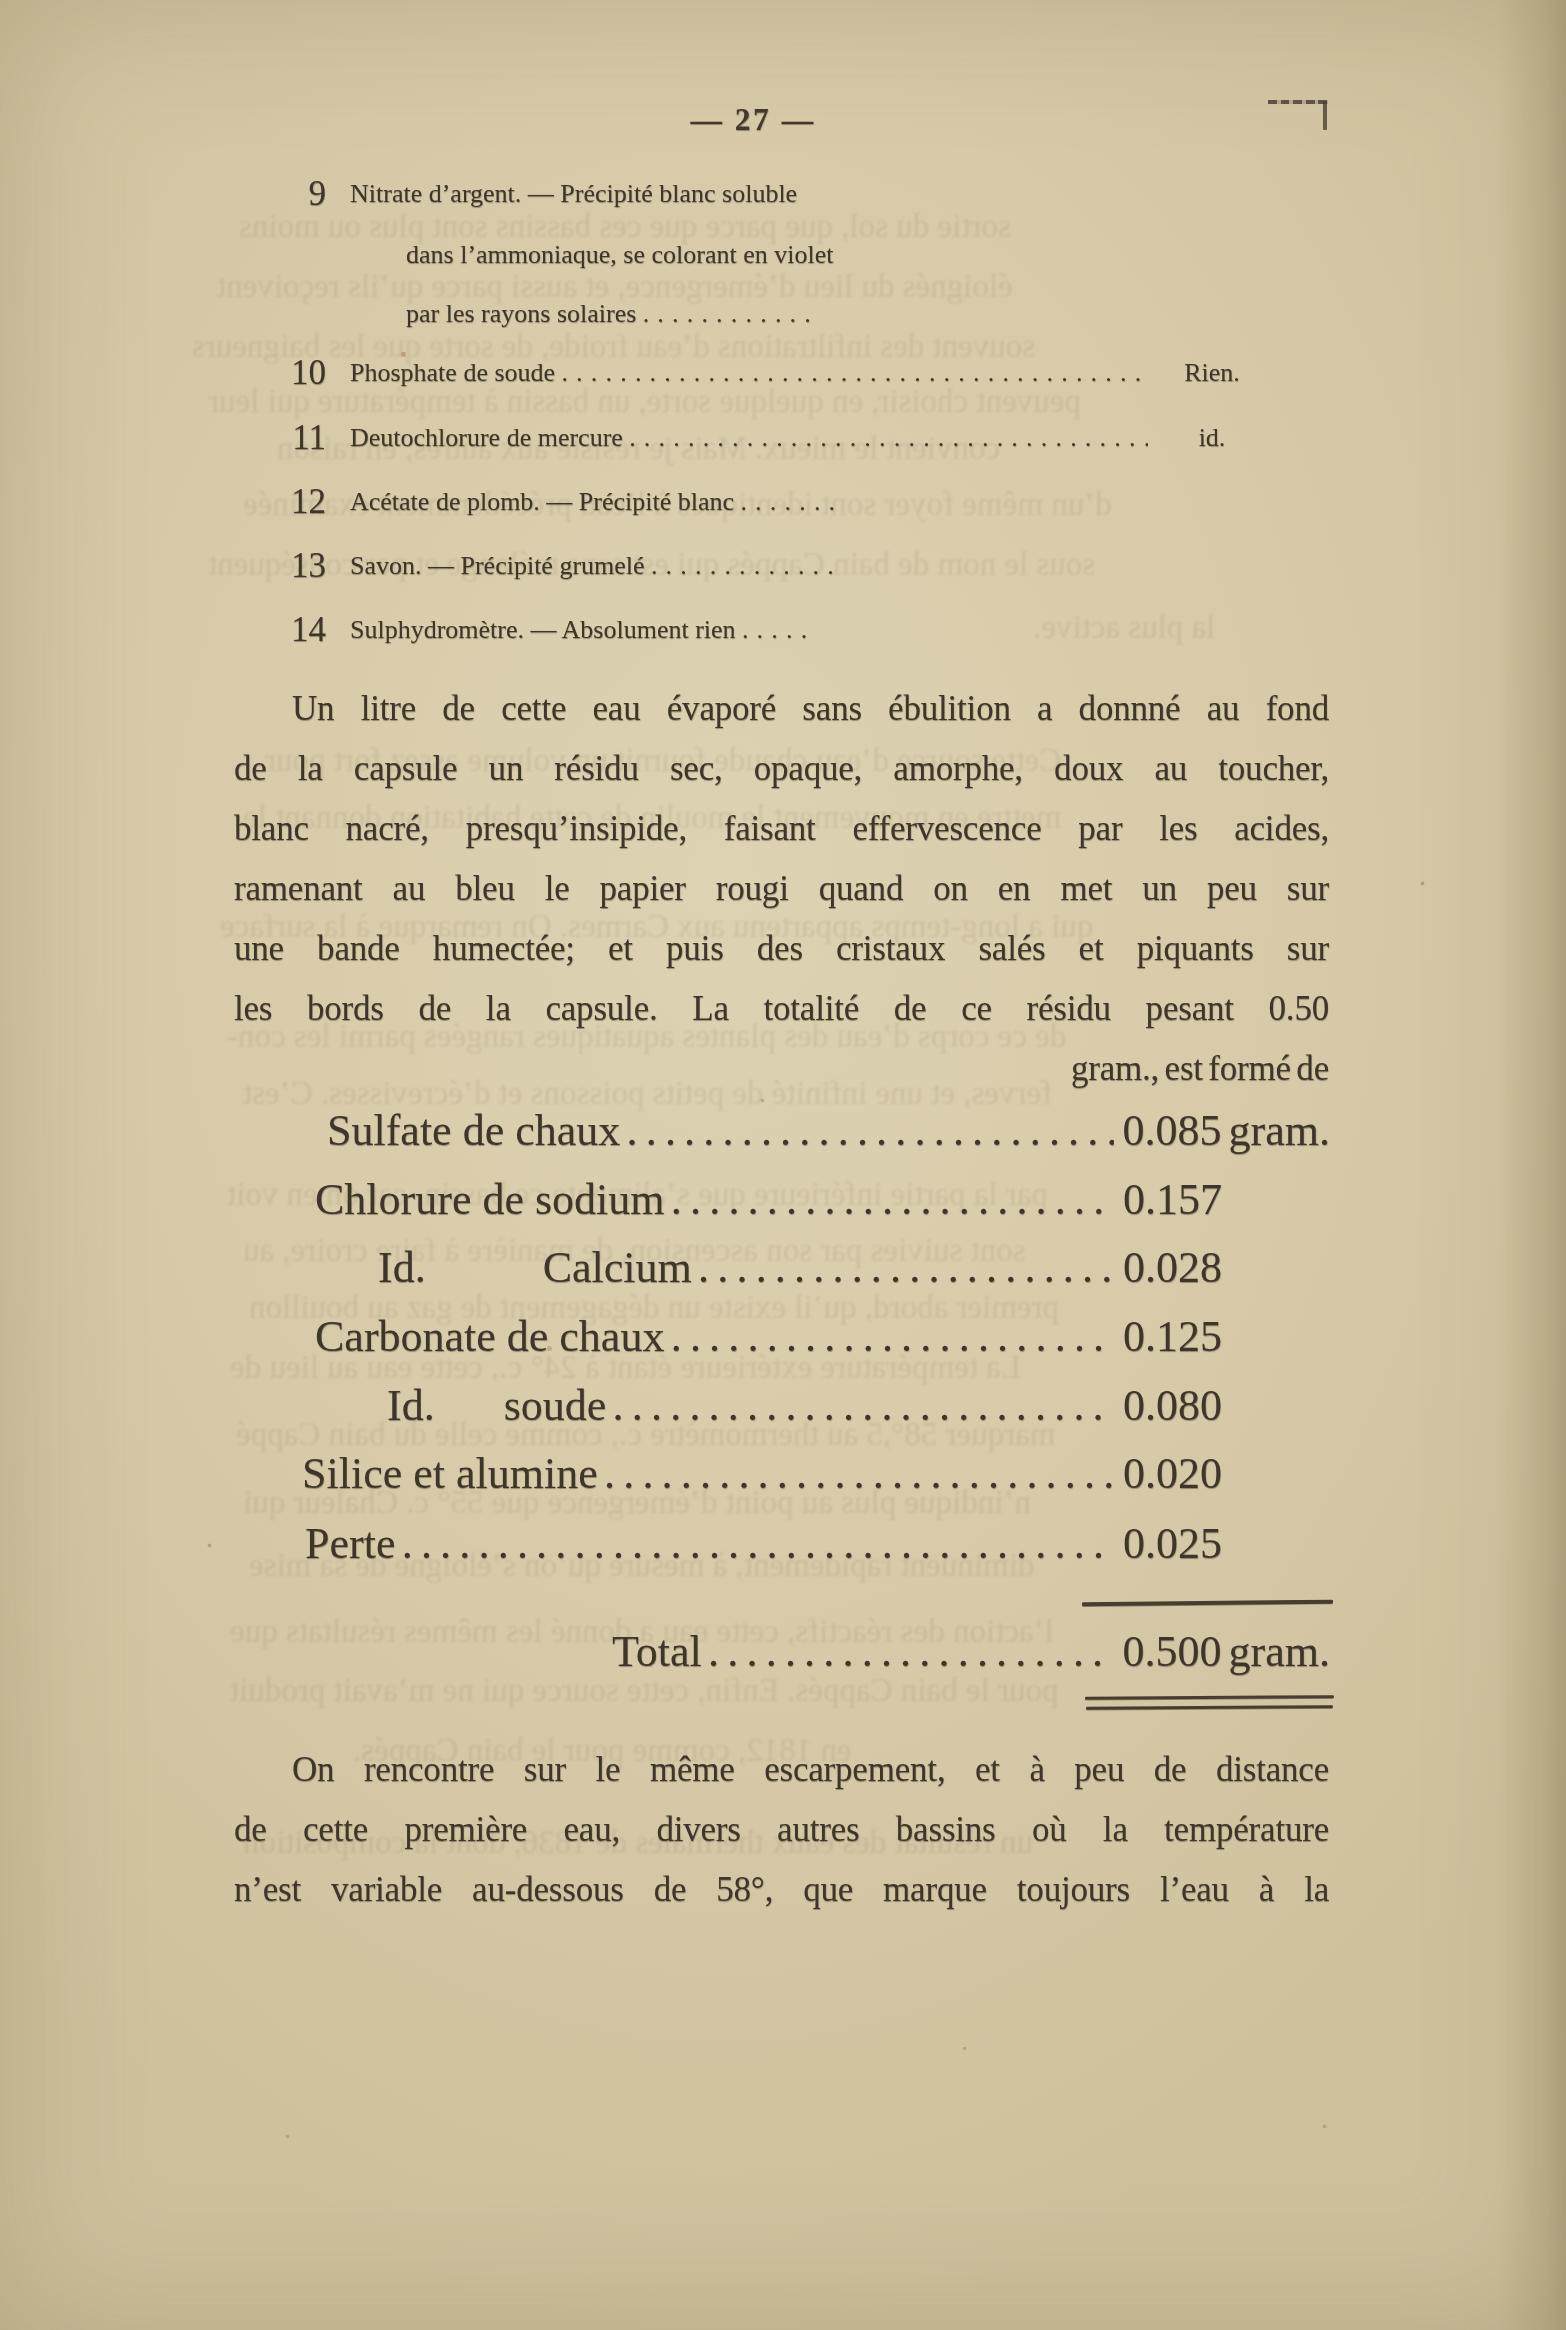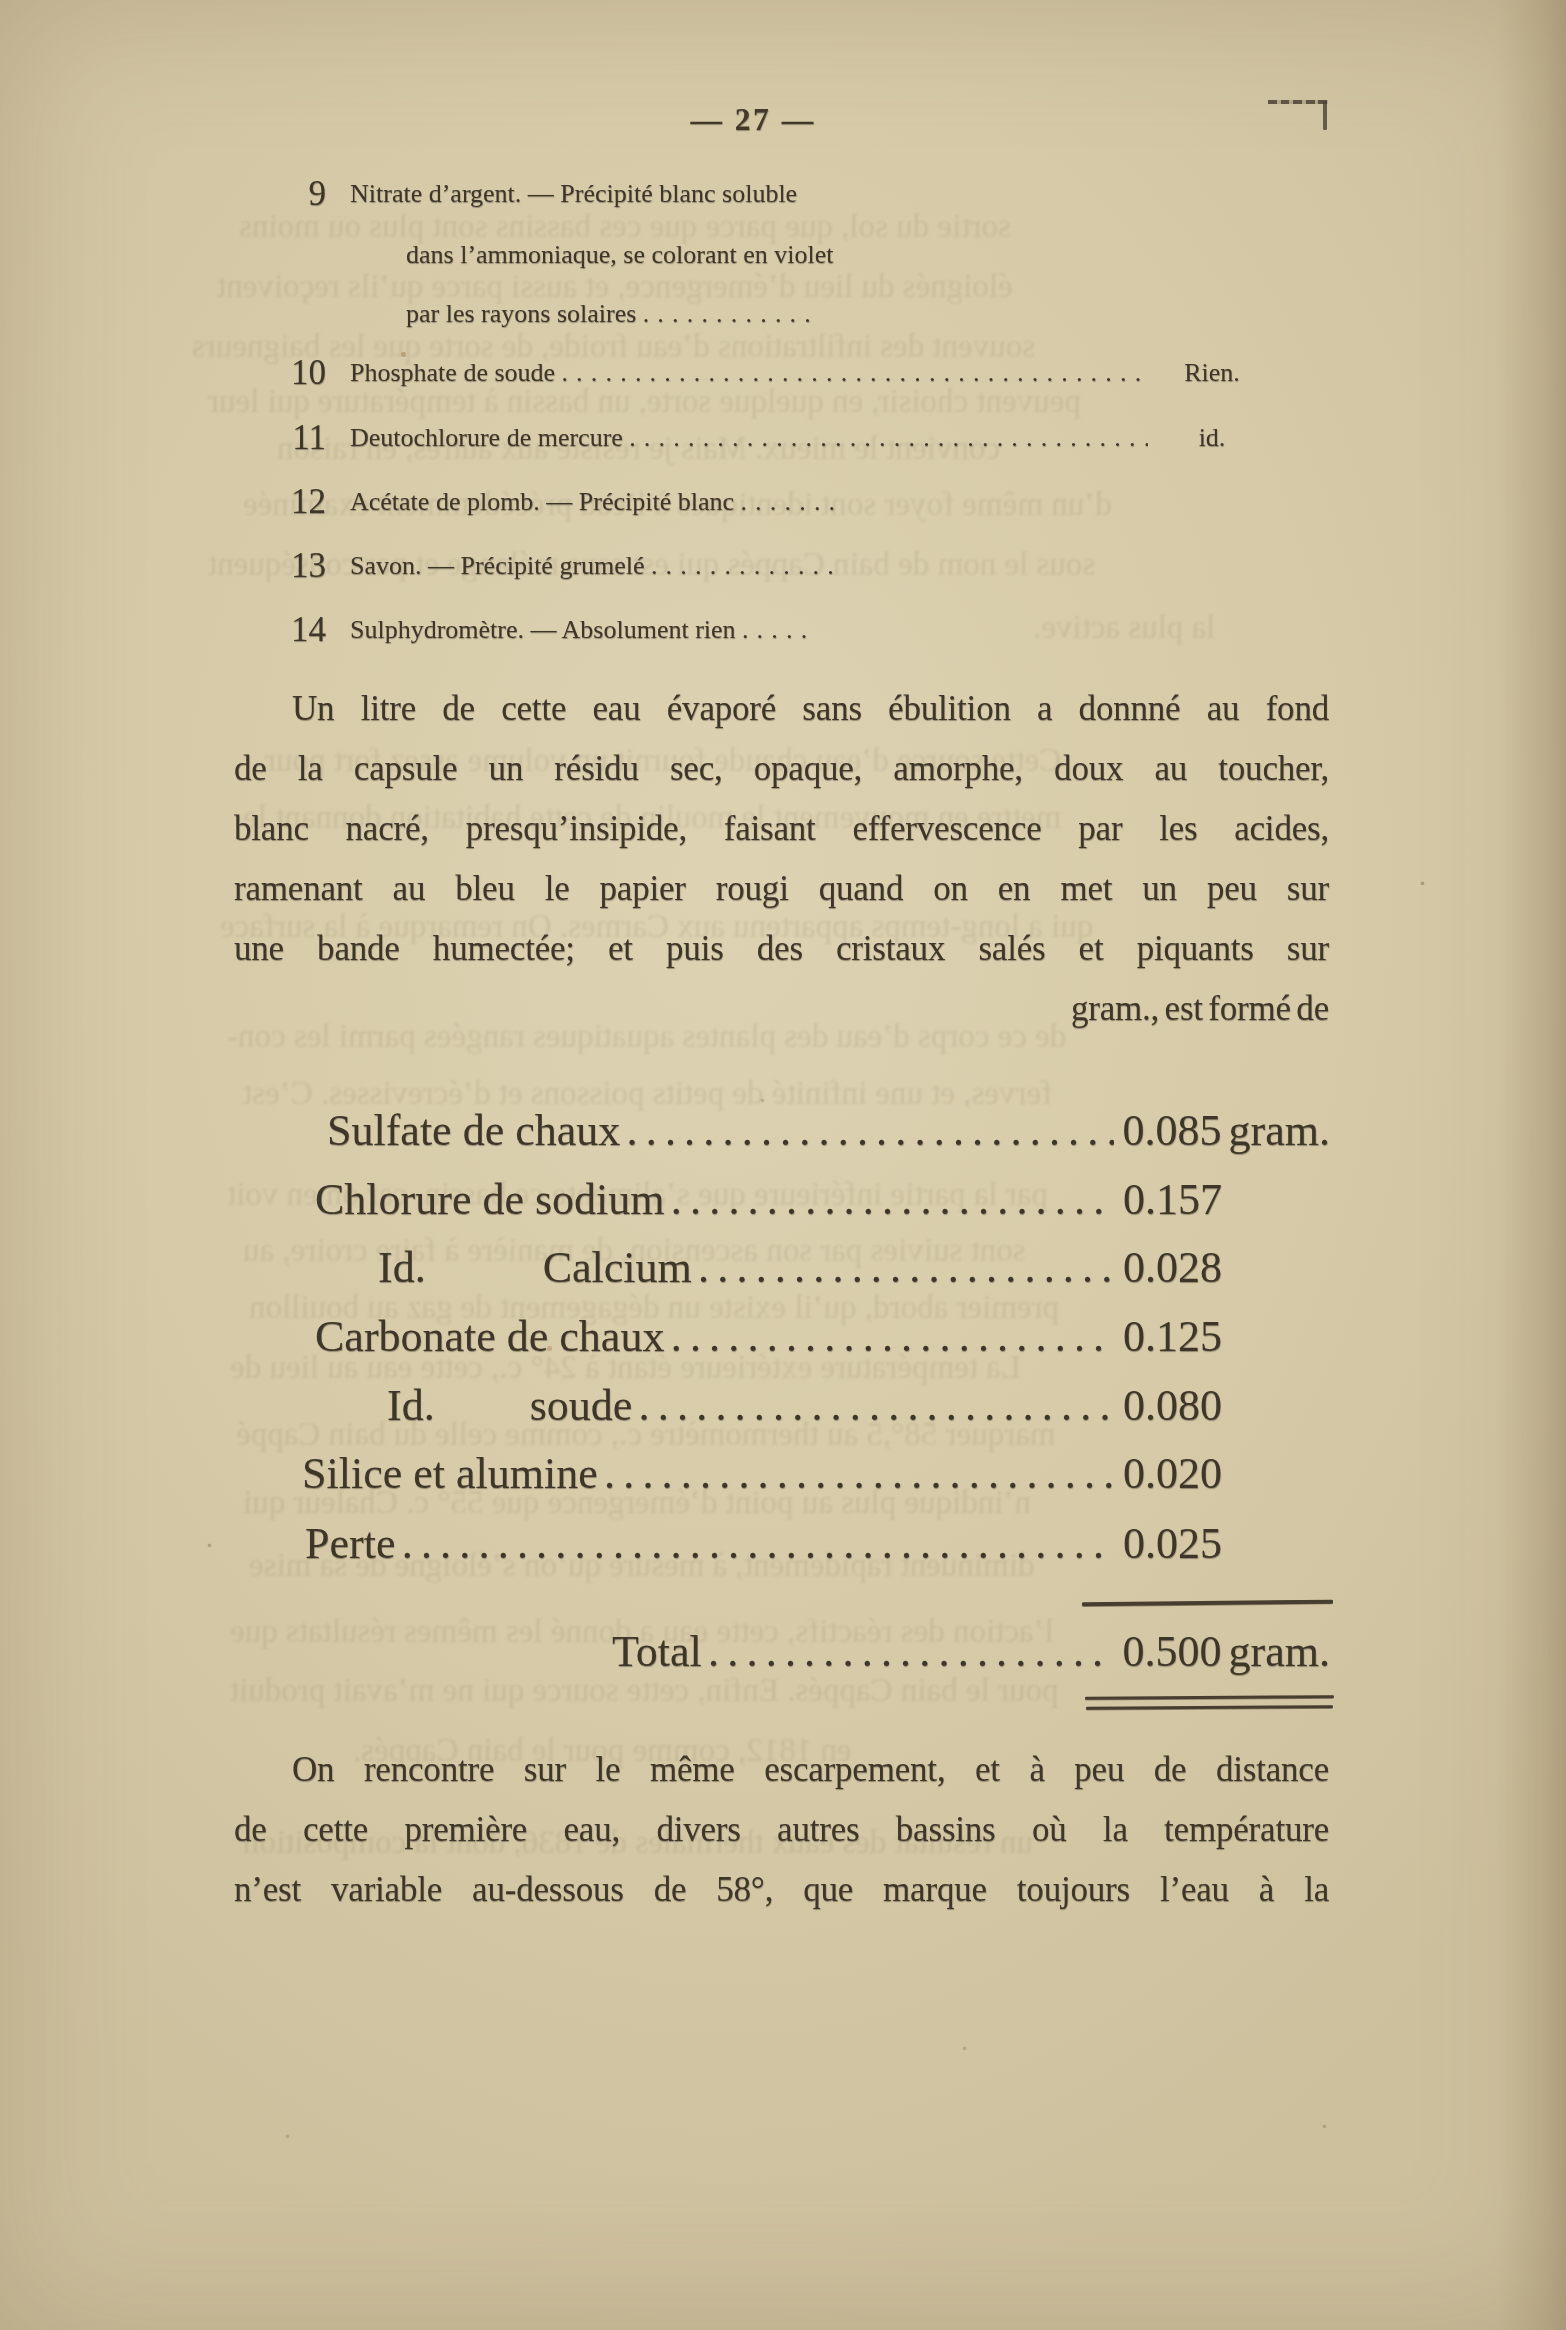--- a/index.html
+++ b/index.html
@@ -60,21 +60,21 @@
   
   .crow{
     position:absolute;left:277px;width:1053px;display:flex;align-items:baseline;
     font-size:44px;line-height:45px;height:45px;white-space:nowrap;
   }
   .cvalue{flex:0 0 106px;}
   .cunit{flex:0 0 101px;}
   .ind40{padding-left:25px;} .ind45{padding-left:28px;}
   .ind60{padding-left:38px;} .ind80{padding-left:50px;}
   .ind160{padding-left:101px;} .ind175{padding-left:110px;}
-  .lbl2-calcium{margin-left:117px;} .lbl2-soude{margin-left:95px;}
+  .lbl2-calcium{margin-left:117px;} .lbl2-soude{margin-left:69px;}
   .total-label{padding-left:335px;}
   
   .rule{
     position:absolute;background:#473e2f;border-radius:1.3px;
     box-shadow:0 0.6px 0.6px rgba(70,60,45,.5);
   }
   
   .ghost{
     position:absolute;font-size:33px;white-space:nowrap;
     color:#837658;opacity:.17;transform:scaleX(-1);
@@ -181,20 +181,21 @@
       <span class="dots">.....</span>
     </div>
   </div>
 
   <div class="para ink" style="top:679px">
     <div class="pline first">Un litre de cette eau évaporé sans ébulition a donnné au fond</div>
     <div class="pline">de la capsule un résidu sec, opaque, amorphe, doux au toucher,</div>
     <div class="pline">blanc nacré, presqu’insipide, faisant effervescence par les acides,</div>
     <div class="pline">ramenant au bleu le papier rougi quand on en met un peu sur</div>
     <div class="pline">une bande humectée; et puis des cristaux salés et piquants sur</div>
+    <div class="pline">les bords de la capsule. La totalité de ce résidu pesant 0.50</div>
     <div class="pline nojust">gram., est formé de</div>
   </div>
 
   <div>
     <div class="crow ink" style="top:1108px">
       <span class="ind80">Sulfate de chaux</span>
       <span class="dots grow">............................................</span>
       <span class="cvalue">0.085</span>
       <span class="cunit">gram.</span>
     </div>

